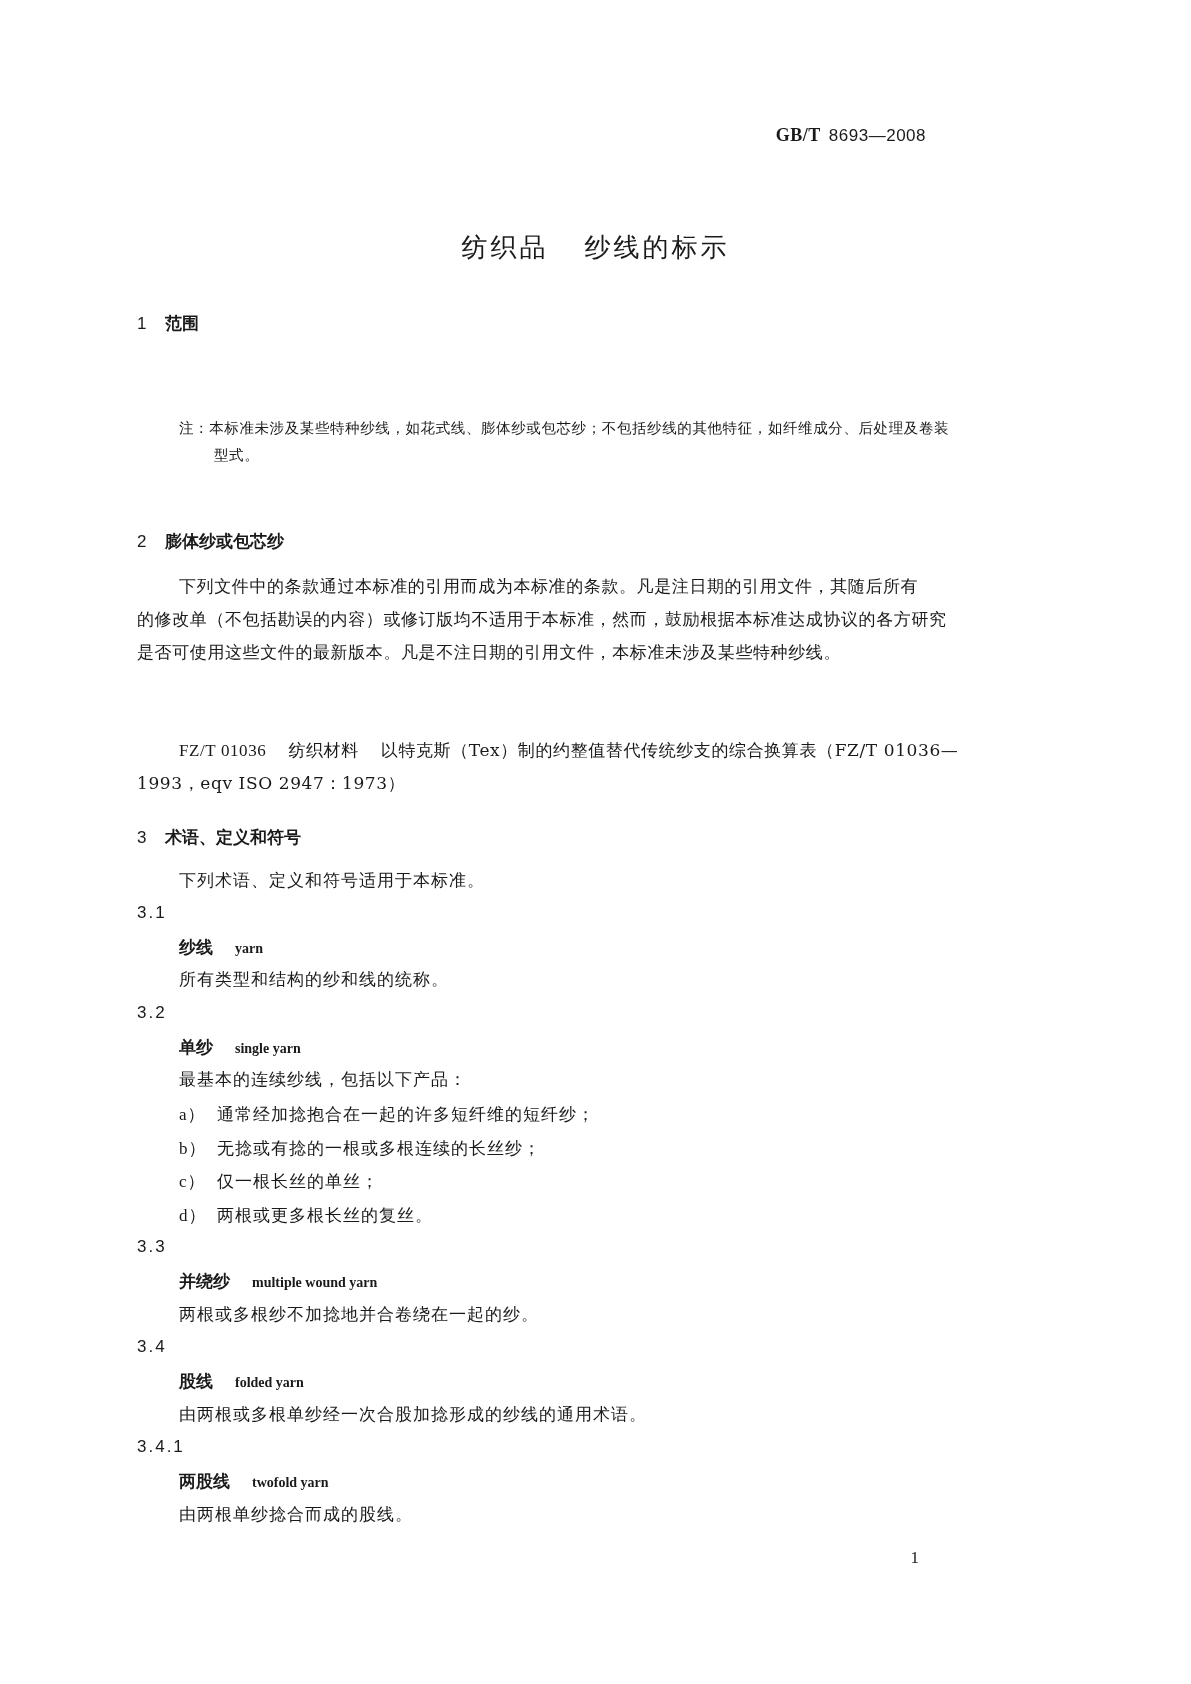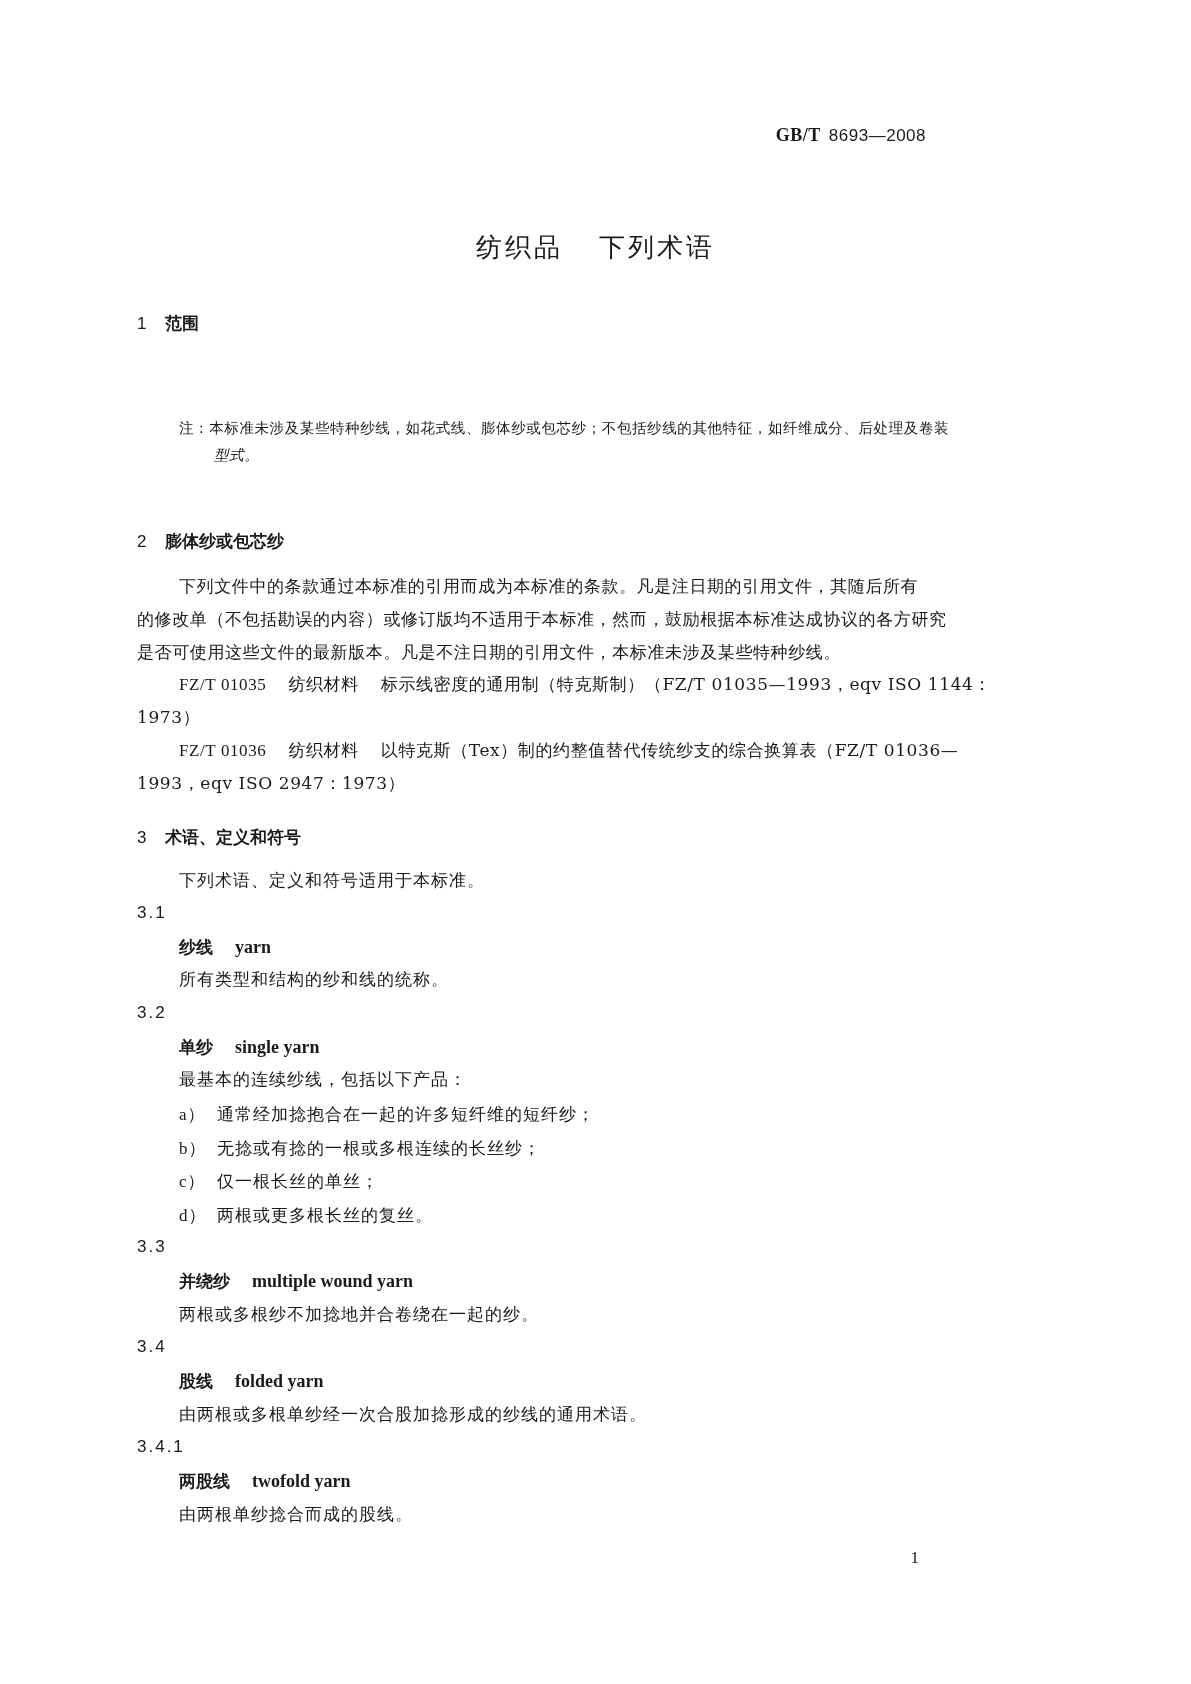--- a/index.html
+++ b/index.html
@@ -71,35 +71,35 @@
     letter-spacing: 0.6px;
   }
   .indent { text-indent: 42px; }
   .note {
     font-size: 14.5px;
     line-height: 27px;
     left: 179px;
     width: 879px;
     letter-spacing: 0.6px;
   }
-  .note .hang { padding-left: 35px; display: block; font-style: italic; }
+  .note .hang { padding-left: 35px; display: block; }
   .clause-no {
     font-family: "Liberation Sans", sans-serif;
     font-size: 17px;
     left: 137px;
     letter-spacing: 2px;
   }
   .term {
     left: 179px;
     font-size: 17px;
     font-weight: bold;
     white-space: nowrap;
   }
   .term .zh { font-family: "DejaVu Sans", sans-serif; }
-  .term .en { font-family: "Liberation Serif", serif; margin-left: 22px; font-size: 18px; }
+  .term .en { font-family: "Liberation Serif", serif; margin-left: 22px; font-size: 14px; }
   .def {
     left: 179px;
     font-size: 17px;
     letter-spacing: 1px;
     white-space: nowrap;
   }
   .list-item {
     left: 179px;
     font-size: 17px;
     letter-spacing: 1px;
@@ -124,44 +124,38 @@
 </head>
 <body>
 
 <div class="page">
 
   <div class="std-code">
     <span class="prefix">GB/T</span><span class="num">8693—2008</span>
   </div>
 
   <div class="doc-title">
-    <span>纺织品</span><span class="gap"></span><span>下列术语</span>
+    <span>纺织品</span><span class="gap"></span><span>纱线的标示</span>
   </div>
 
   <div class="abs sec-heading" style="top:312px;">
     <span class="no">1</span><span>范围</span>
   </div>
   <div class="abs body-text note" style="top:415px;">
     <div>注：本标准未涉及某些特种纱线，如花式线、膨体纱或包芯纱；不包括纱线的其他特征，如纤维成分、后处理及卷装</div>
     <span class="hang">型式。</span>
   </div>
 
   <div class="abs sec-heading" style="top:530px;">
     <span class="no">2</span><span>膨体纱或包芯纱</span>
   </div>
   <div class="abs body-text" style="top:570px;">
     <div class="indent">下列文件中的条款通过本标准的引用而成为本标准的条款。凡是注日期的引用文件，其随后所有</div>
     <div>的修改单（不包括勘误的内容）或修订版均不适用于本标准，然而，鼓励根据本标准达成协议的各方研究</div>
     <div>是否可使用这些文件的最新版本。凡是不注日期的引用文件，本标准未涉及某些特种纱线。</div>
-  </div>
-  <div class="abs body-text" style="top:668px;">
-    <div class="indent ref-line">
-      <span class="ref-code">FZ/T 01035</span><span class="ref-sp"></span><span>纺织材料</span><span class="ref-sp"></span><span>标示线密度的通用制（特克斯制）（FZ/T 01035—1993，eqv ISO 1144：</span>
-    </div>
-    <div>1973）</div>
   </div>
   <div class="abs body-text" style="top:734px;">
     <div class="indent ref-line">
       <span class="ref-code">FZ/T 01036</span><span class="ref-sp"></span><span>纺织材料</span><span class="ref-sp"></span><span>以特克斯（Tex）制的约整值替代传统纱支的综合换算表（FZ/T 01036—</span>
     </div>
     <div>1993，eqv ISO 2947：1973）</div>
   </div>
 
   <div class="abs sec-heading" style="top:826px;">
     <span class="no">3</span><span>术语、定义和符号</span>

